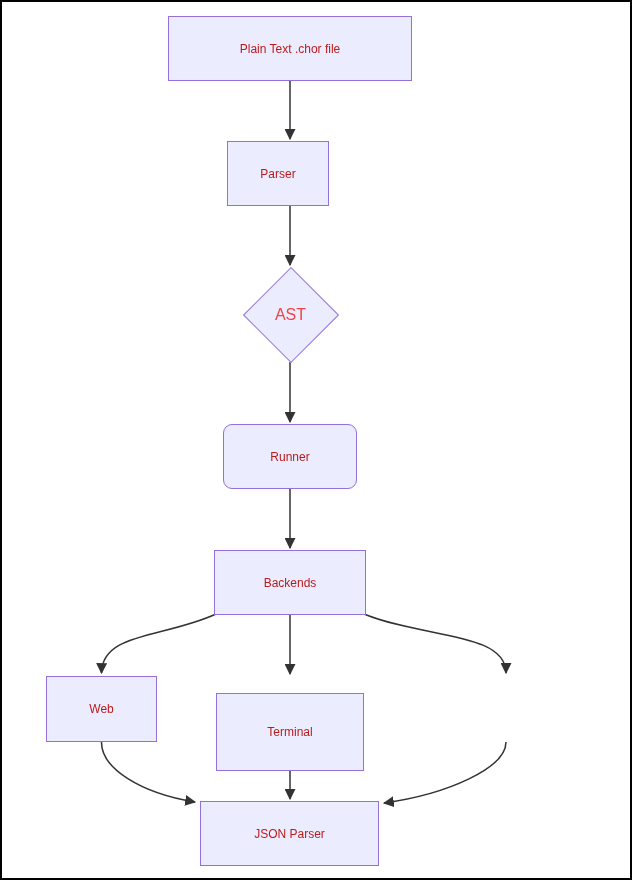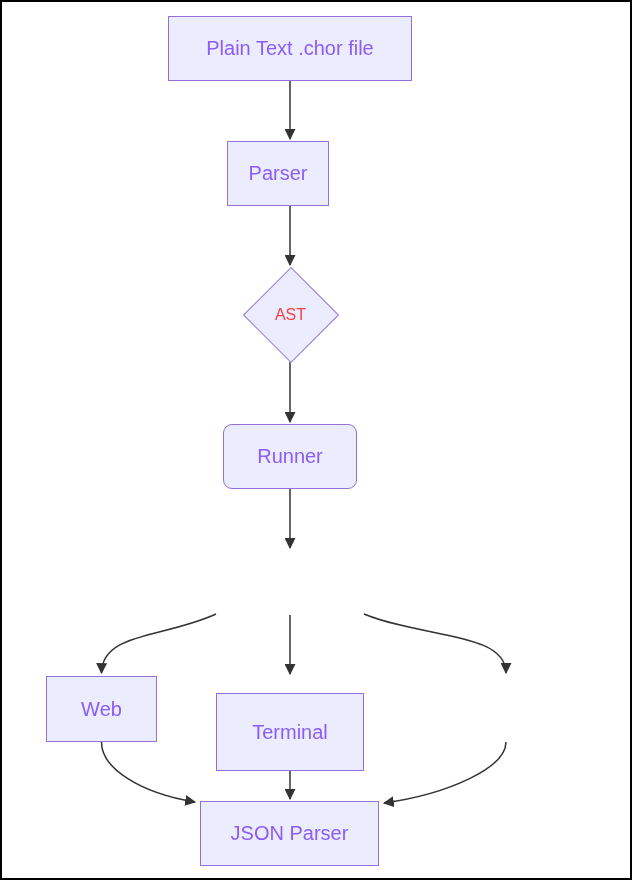--- a/index.html
+++ b/index.html
@@ -25,22 +25,22 @@
     pointer-events: none;
   }
   .node {
     position: absolute;
     box-sizing: border-box;
     background: #ECECFF;
     border: 1.5px solid #9370DB;
     display: flex;
     align-items: center;
     justify-content: center;
-    color: #8b5cf6;
-    font-size: 20px;
+    color: #b91c1c;
+    font-size: 12px;
     text-align: center;
     white-space: nowrap;
   }
   .node-source     { left: 166px; top: 14px;  width: 244px; height: 65px; }
   .node-parser     { left: 225px; top: 139px; width: 102px; height: 65px; }
   .node-runner     { left: 221px; top: 422px; width: 134px; height: 65px; border-radius: 9px; }
   .node-backends   { left: 212px; top: 548px; width: 152px; height: 65px; }
   .node-web        { left: 44px;  top: 674px; width: 111px; height: 66px; }
   .node-terminal   { left: 214px; top: 691px; width: 148px; height: 78px; }
   .node-filesystem { left: 421px; top: 674px; width: 166px; height: 66px; }
@@ -105,20 +105,23 @@
 
   <div class="diamond-wrap">
     <div class="diamond-shape"></div>
     <span class="diamond-label">AST</span>
   </div>
 
   <div class="node node-runner">
     <span>Runner</span>
   </div>
 
+  <div class="node node-backends">
+    <span>Backends</span>
+  </div>
 
   <div class="node node-web">
     <span>Web</span>
   </div>
 
   <div class="node node-terminal">
     <span>Terminal</span>
   </div>
 
 

